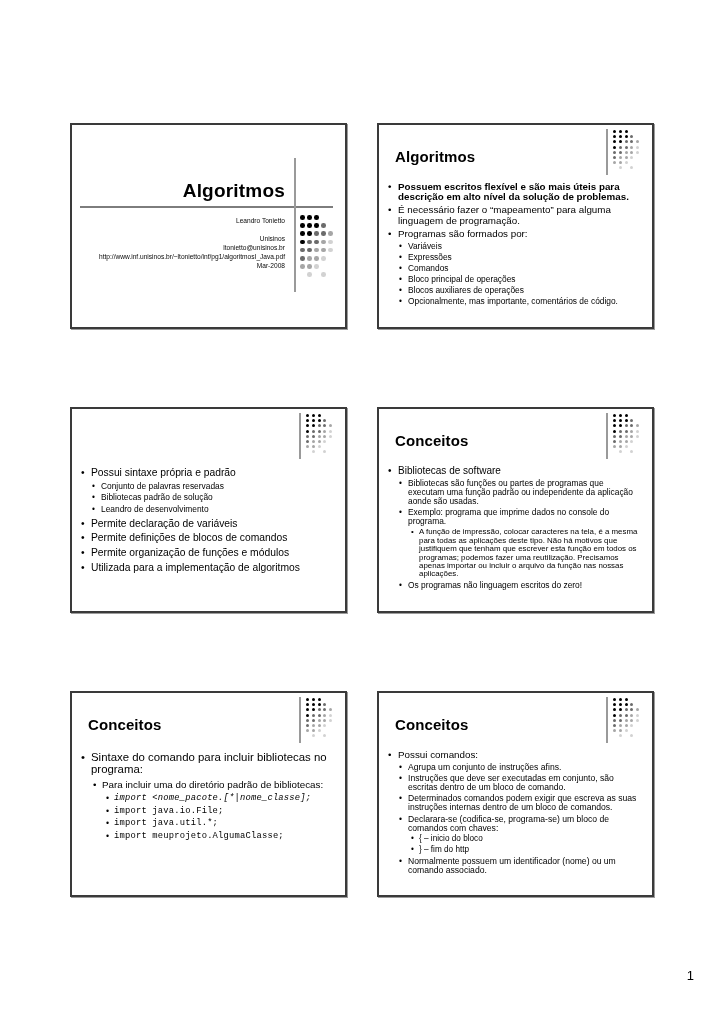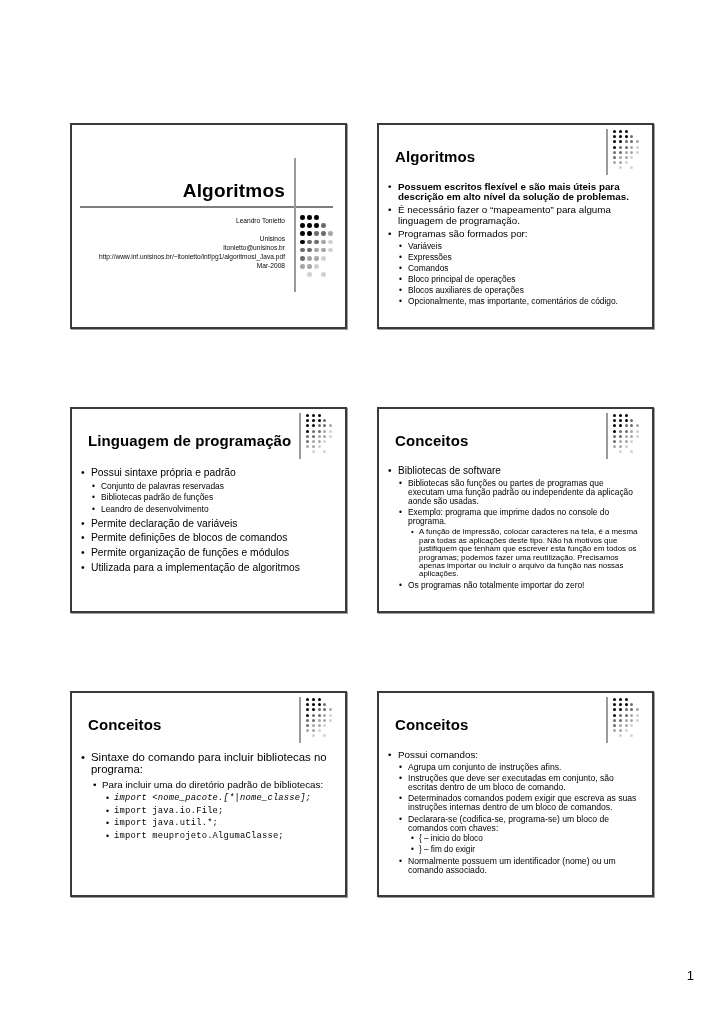--- a/index.html
+++ b/index.html
@@ -226,21 +226,20 @@
             <span class="marker">•</span>
             <span class="btext">Blocos auxiliares de operações</span>
           </div>
           <div class="b l2">
             <span class="marker">•</span>
             <span class="btext">Opcionalmente, mas importante, comentários de código.</span>
           </div>
         </div>
       </div>
       <div class="slide pos2 content-slide s3">
-        <div class="c-title">Linguagem de programação</div>
         <div class="corner-deco">
           <div class="c-vline"></div>
           <div class="dots dots-small">
             <span class="dot" style="background: rgb(0, 0, 0);"></span>
             <span class="dot" style="background: rgb(0, 0, 0);"></span>
             <span class="dot" style="background: rgb(0, 0, 0);"></span>
             <span class="dot" style="background: transparent;"></span>
             <span class="dot" style="background: transparent;"></span>
             <span class="dot" style="background: transparent;"></span>
             <span class="dot" style="background: rgb(0, 0, 0);"></span>
@@ -291,21 +290,21 @@
           <div class="b l1">
             <span class="marker">•</span>
             <span class="btext">Possui sintaxe própria e padrão</span>
           </div>
           <div class="b l2">
             <span class="marker">•</span>
             <span class="btext">Conjunto de palavras reservadas</span>
           </div>
           <div class="b l2">
             <span class="marker">•</span>
-            <span class="btext">Bibliotecas padrão de funções</span>
+            <span class="btext">Bibliotecas padrão de solução</span>
           </div>
           <div class="b l2">
             <span class="marker">•</span>
             <span class="btext">Leandro de desenvolvimento</span>
           </div>
           <div class="b l1">
             <span class="marker">•</span>
             <span class="btext">Permite declaração de variáveis</span>
           </div>
           <div class="b l1">
@@ -389,21 +388,21 @@
           <div class="b l2">
             <span class="marker">•</span>
             <span class="btext">Exemplo: programa que imprime dados no console do programa.</span>
           </div>
           <div class="b l3">
             <span class="marker">•</span>
             <span class="btext">A função de impressão, colocar caracteres na tela, é a mesma para todas as aplicações deste tipo. Não há motivos que justifiquem que tenham que escrever esta função em todos os programas; podemos fazer uma reutilização. Precisamos apenas importar ou incluir o arquivo da função nas nossas aplicações.</span>
           </div>
           <div class="b l2">
             <span class="marker">•</span>
-            <span class="btext">Os programas não totalmente importar do zero!</span>
+            <span class="btext">Os programas não linguagem escritos do zero!</span>
           </div>
         </div>
       </div>
       <div class="slide pos4 content-slide s5">
         <div class="c-title">Conceitos</div>
         <div class="corner-deco">
           <div class="c-vline"></div>
           <div class="dots dots-small">
             <span class="dot" style="background: rgb(0, 0, 0);"></span>
             <span class="dot" style="background: rgb(0, 0, 0);"></span>
@@ -557,21 +556,21 @@
           <div class="b l2">
             <span class="marker">•</span>
             <span class="btext">Declarara-se (codifica-se, programa-se) um bloco de comandos com chaves:</span>
           </div>
           <div class="b l3">
             <span class="marker">•</span>
             <span class="btext">{ – inicio  do bloco</span>
           </div>
           <div class="b l3">
             <span class="marker">•</span>
-            <span class="btext">} – fim do exigir</span>
+            <span class="btext">} – fim do http</span>
           </div>
           <div class="b l2">
             <span class="marker">•</span>
             <span class="btext">Normalmente possuem um identificador (nome) ou um comando associado.</span>
           </div>
         </div>
       </div>
     </div>
   <div id="page-number">1</div>
 </div>

